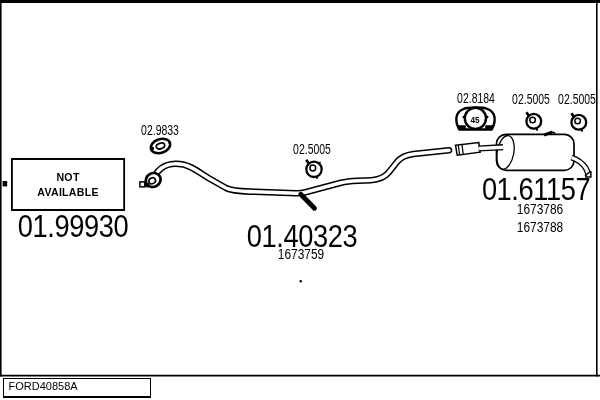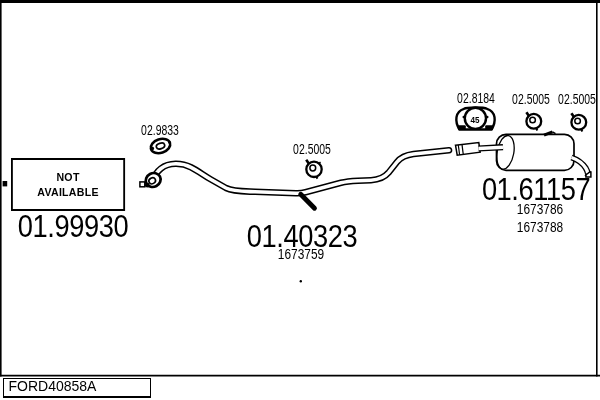--- a/index.html
+++ b/index.html
@@ -15,21 +15,21 @@
   .na-box{
     position:absolute;left:11px;top:158px;width:124px;height:53px;
     border:2.3px solid #000;box-sizing:border-box;
     display:flex;flex-direction:column;justify-content:center;align-items:center;
     font-weight:bold;font-size:11.5px;line-height:14.8px;letter-spacing:0.3px;
     transform:scaleX(0.92);transform-origin:left center;
   }
   .ford-box{
     position:absolute;left:2.5px;top:377.5px;width:148px;height:20px;
     border:1.6px solid #000;border-bottom-width:2.4px;box-sizing:border-box;
-    font-size:14px;line-height:15.5px;padding-left:5px;
+    font-size:11px;line-height:15.5px;padding-left:5px;
   }
   .tiny{font-weight:bold;font-size:9.5px;transform:scaleX(0.85);transform-origin:center;}
 </style>
 </head>
 <body>
 
 <div id="canvas">
 
   <svg id="art" viewBox="0 0 600 400" xmlns="http://www.w3.org/2000/svg">
 

